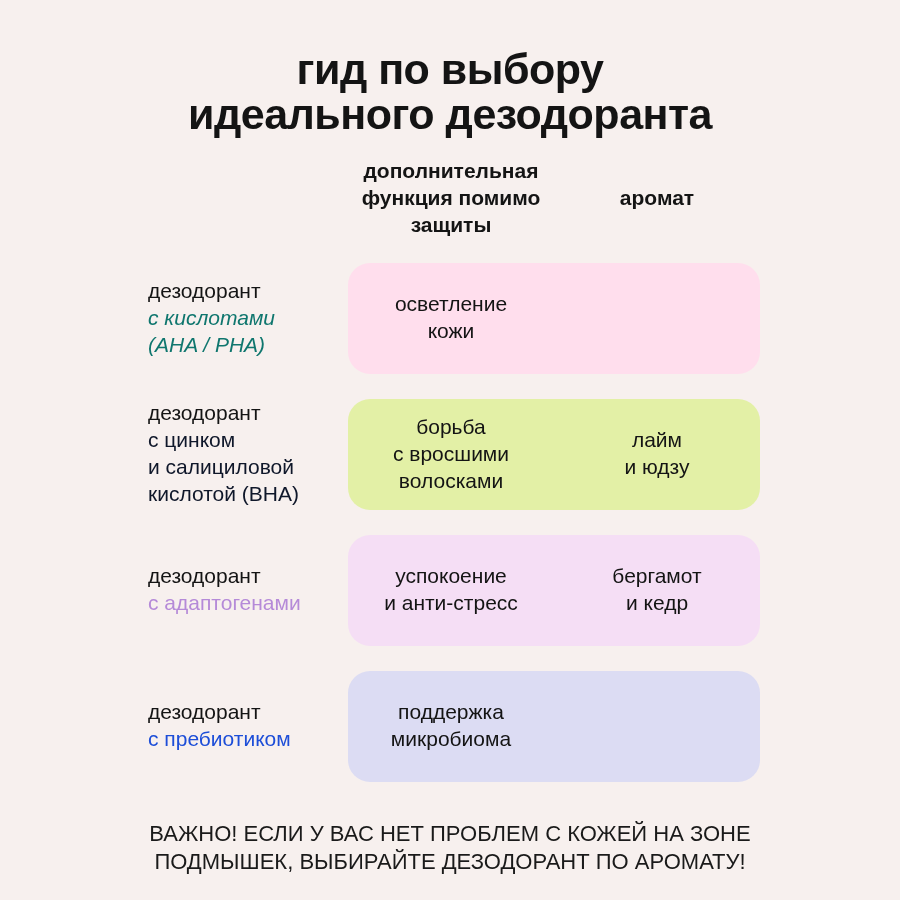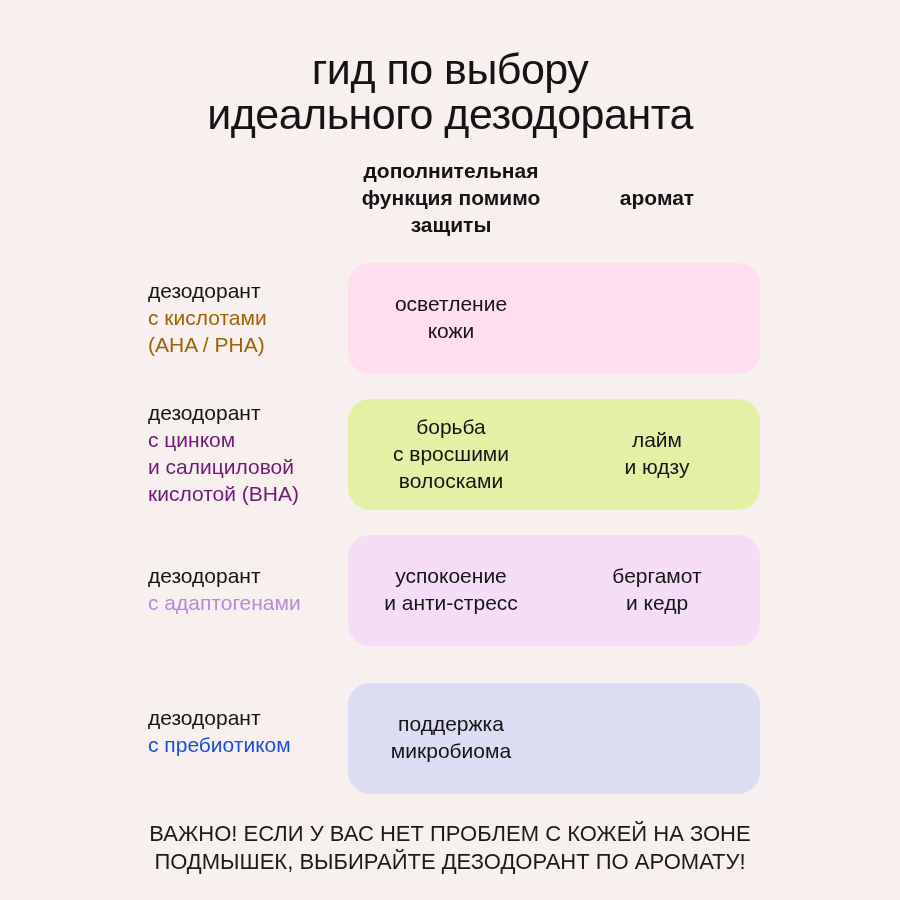--- a/index.html
+++ b/index.html
@@ -14,21 +14,21 @@
   }
   .pre { white-space: pre-line; }
 
   .title {
     position: absolute;
     top: 18px;
     left: 0;
     right: 0;
     text-align: center;
     font-size: 43px;
-    font-weight: 400;
+    font-weight: 700;
     line-height: 1.05;
     letter-spacing: -0.5px;
   }
 
   .table {
     position: absolute;
     top: 158px;
     left: 148px;
     width: 612px;
   }
@@ -102,33 +102,33 @@
     <div class="header-row">
       <div class="header-cell pre">дополнительная
 функция помимо
 защиты</div>
       <div class="header-cell pre">аромат</div>
     </div>
 
     <div class="row">
       <div class="row-label">
         <div class="row-label-main">дезодорант</div>
-        <div class="row-label-sub pre" style="color: #a16207;">с кислотами
+        <div class="row-label-sub pre" style="color: #0f766e; font-style: italic;">с кислотами
 (AHA / PHA)</div>
       </div>
       <div class="row-box" style="background: rgb(255, 222, 237);">
         <div class="cell pre">осветление
 кожи</div>
       </div>
     </div>
 
     <div class="row">
       <div class="row-label">
         <div class="row-label-main">дезодорант</div>
-        <div class="row-label-sub pre" style="color: #701a75;">с цинком
+        <div class="row-label-sub pre" style="color: #0f172a;">с цинком
 и салициловой
 кислотой (BHA)</div>
       </div>
       <div class="row-box" style="background: rgb(227, 240, 166);">
         <div class="cell pre">борьба
 с вросшими
 волосками</div>
         <div class="cell pre">лайм
 и юдзу</div>
       </div>
@@ -145,21 +145,21 @@
         <div class="cell pre">бергамот
 и кедр</div>
       </div>
     </div>
 
     <div class="row">
       <div class="row-label">
         <div class="row-label-main">дезодорант</div>
         <div class="row-label-sub pre" style="color: #1d4ed8;">с пребиотиком</div>
       </div>
-      <div class="row-box" style="background: rgb(220, 220, 243); margin-top: 12px;">
+      <div class="row-box" style="background: rgb(220, 220, 243);">
         <div class="cell pre">поддержка
 микробиома</div>
       </div>
     </div>
 
   </div>
 
   <div class="footer pre">ВАЖНО! ЕСЛИ У ВАС НЕТ ПРОБЛЕМ С КОЖЕЙ НА ЗОНЕ
 ПОДМЫШЕК, ВЫБИРАЙТЕ ДЕЗОДОРАНТ ПО АРОМАТУ!</div>
 

